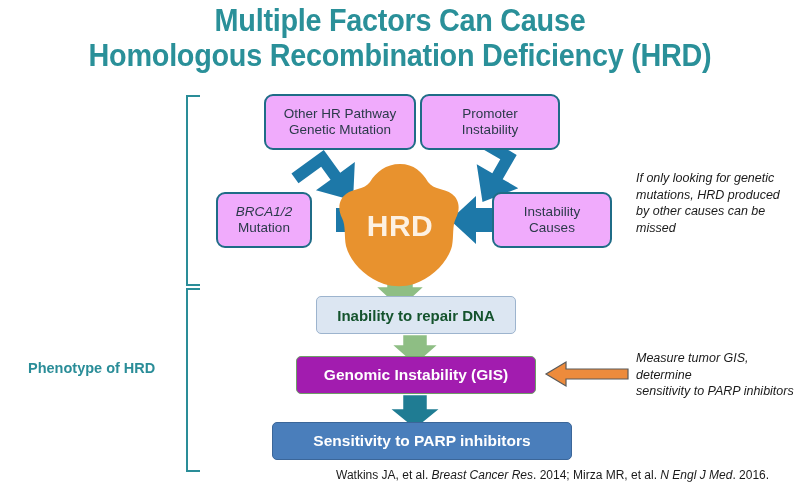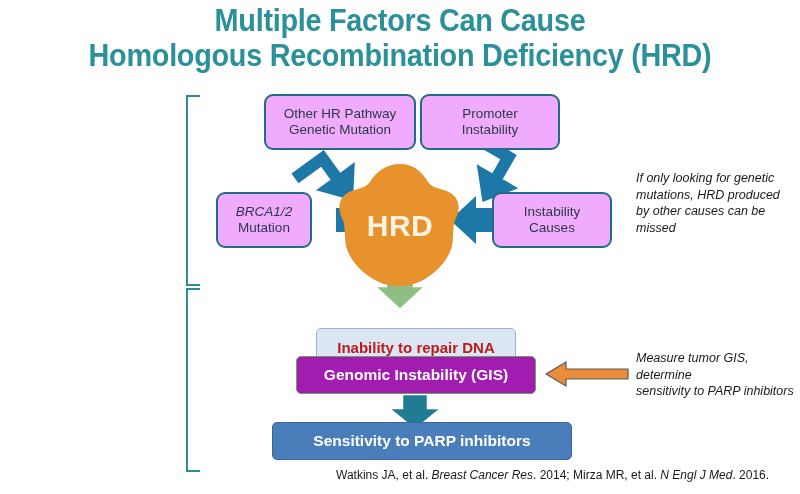--- a/index.html
+++ b/index.html
@@ -64,21 +64,21 @@
 
   
   .pbox{
     position:absolute;box-sizing:border-box;border-radius:5px;
     display:flex;align-items:center;justify-content:center;
     text-align:center;font-weight:bold;
   }
   #box-inability{
     left:316px;top:296px;width:200px;height:38px;
     background:#DCE6F2;border:1px solid #9DB4CE;
-    color:#b91c1c;font-size:15px;margin-top:32px;
+    color:#14532d;font-size:15px;
   }
   #box-gis{
     left:296px;top:356px;width:240px;height:38px;
     background:#a21caf;border:1px solid #6E9E66;
     color:#FFFFFF;font-size:15.5px;
   }
   #box-parp{
     left:272px;top:422px;width:300px;height:38px;
     background:#4A7EBB;border:1px solid #3B6699;
     color:#FFFFFF;font-size:15.5px;
@@ -104,20 +104,21 @@
 
 <div id="stage">
 
   <div id="title">
     <span class="l1">Multiple Factors Can Cause</span>
     <span class="l2">Homologous Recombination Deficiency (HRD)</span>
   </div>
 
   <div id="br-causes" class="bracket"></div>
   <div id="br-pheno" class="bracket"></div>
+  <div id="lbl-pheno" class="sec-label">Phenotype of HRD</div>
 
   <svg id="arrows" viewBox="0 0 800 494" xmlns="http://www.w3.org/2000/svg">
 
     <g>
       <path d="M302,148 L342,148 L342,176 L360,176 L336,206 L312,176 L330,176 L330,160 L302,160 Z" fill="#1D78A8" transform="rotate(-36 336 177)"></path>
     </g>
 
     <g>
       <path d="M463,148 L503,148 L503,176 L521,176 L497,206 L473,176 L491,176 L491,160 L463,160 Z" fill="#1D78A8" transform="rotate(30 497 177)"></path>
     </g>

